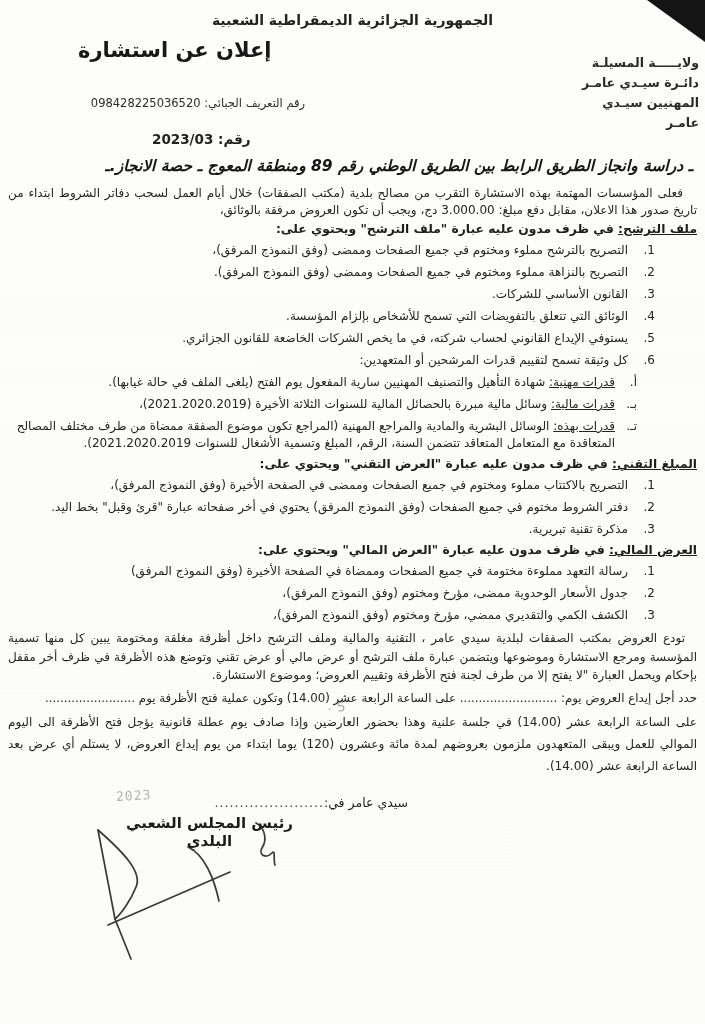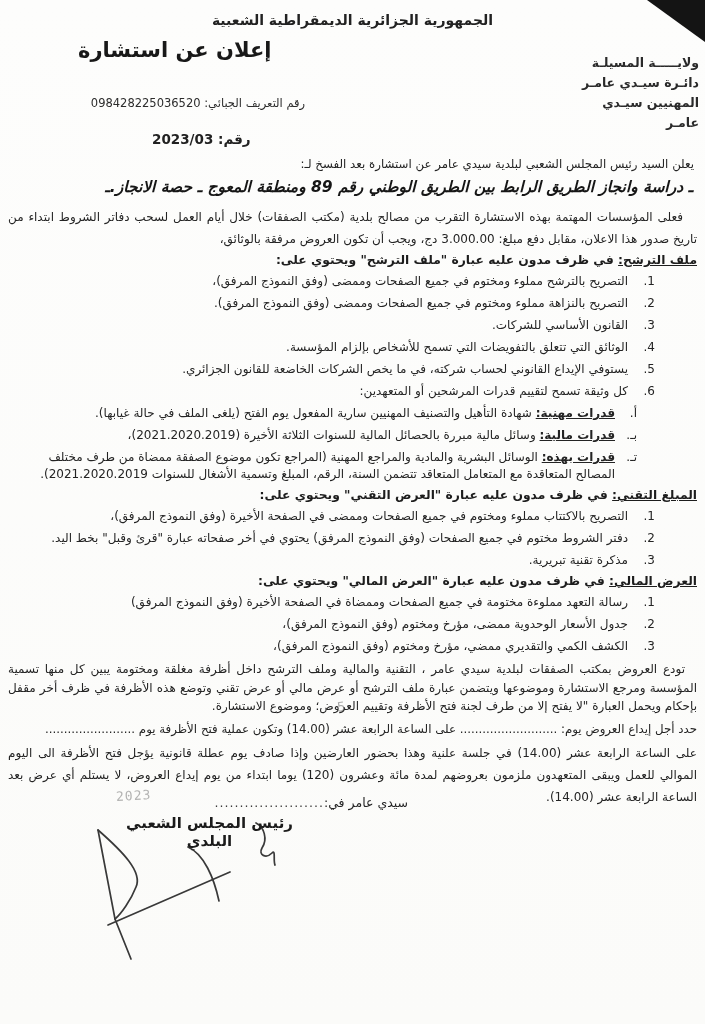--- a/index.html
+++ b/index.html
@@ -26,34 +26,34 @@
     font-size:21px; font-weight:bold; color:#181818; letter-spacing:0; }
   .taxid { position:absolute; top:96px; left:80px; width:236px; text-align:center;
     font-size:11.5px; color:#2c2c2c; direction:rtl; }
   .refnum { position:absolute; top:131px; left:152px; font-size:13.5px; font-weight:bold;
     direction:rtl; color:#222; }
 
   .body-block { position:absolute; top:157px; right:8px; left:8px; direction:rtl; }
 
   .intro { font-size:11.8px; margin-bottom:7px; padding-right:3px; color:#242424; }
   .subject { font-size:15.5px; font-weight:bold; margin:0 4px 10px 0; color:#161616;font-style:italic; }
-  .para1 { font-size:12px; line-height:22px; text-align:justify; text-indent:14px;
+  .para1 { font-size:12px; line-height:17px; text-align:justify; text-indent:14px;
     margin-bottom:3px; color:#242424; }
 
   .sec-h { font-size:12.3px; font-weight:bold; margin:2px 0 6px; color:#1d1d1d; }
   .sec-h .u { text-decoration:underline; }
 
   .li { display:flex; gap:9px; padding-right:42px; font-size:12px; line-height:16.5px;
     margin-bottom:5.5px; color:#242424; }
   .li .n { min-width:18px; font-size:12px; color:#242424; }
 
   .sub { display:flex; gap:7px; padding-right:60px; font-size:12px; line-height:17px;
     margin-bottom:5px; color:#242424; }
   .sub .n { min-width:15px; }
-  .sub .u { text-decoration:underline; font-weight:bold; }
+  .sub .u { text-decoration:underline; font-weight:normal; }
 
   .deposit { font-size:12px; line-height:18.5px; text-align:justify; text-indent:12px;
     margin:4px 0 3px; color:#242424; }
   .deadline { font-size:11.8px; line-height:20px; white-space:nowrap; overflow:hidden;
     margin-bottom:3px; color:#242424; }
   .closing { font-size:12px; line-height:22px; text-align:justify; color:#242424; }
 
   .hand-note { position:absolute; top:700px; left:326px; font-size:13px;
     color:rgba(50,50,50,.42); transform:rotate(-8deg);
     font-family:"DejaVu Sans", sans-serif; }
@@ -93,21 +93,20 @@
     <span>098428225036520</span>
   </div>
 
   <div class="refnum">
     <span>رقم:</span>
     <span>2023/03</span>
   </div>
 
   <div class="body-block">
 
-    <div class="intro">يعلن السيد رئيس المجلس الشعبي لبلدية سيدي عامر عن استشارة بعد الفسخ لـ:</div>
 
     <div class="subject">ـ دراسة وانجاز الطريق الرابط بين الطريق الوطني رقم 89 ومنطقة المعوج ـ حصة الانجاز.ـ</div>
 
     <div class="para1">فعلى المؤسسات المهتمة بهذه الاستشارة التقرب من مصالح بلدية (مكتب الصفقات) خلال أيام العمل لسحب دفاتر الشروط ابتداء من تاريخ صدور هذا الاعلان، مقابل دفع مبلغ: 3.000.00 دج، ويجب أن تكون العروض مرفقة بالوثائق،</div>
 
     <div class="sec-h">
       <span class="u">ملف الترشح:</span>
       <span>في ظرف مدون عليه عبارة "ملف الترشح" ويحتوي على:</span>
     </div>
 

